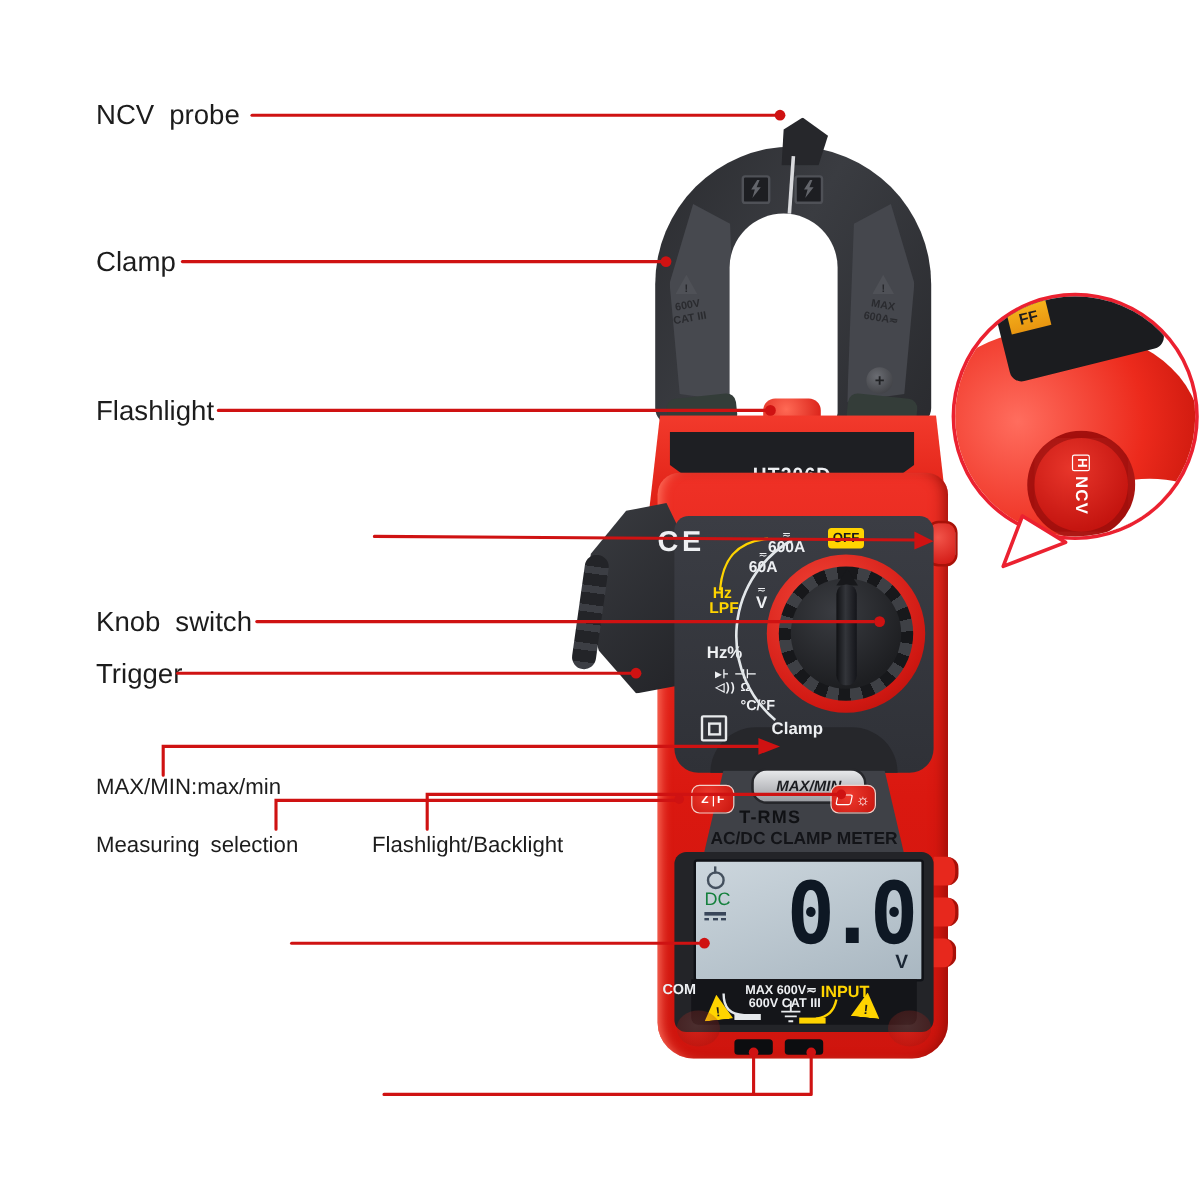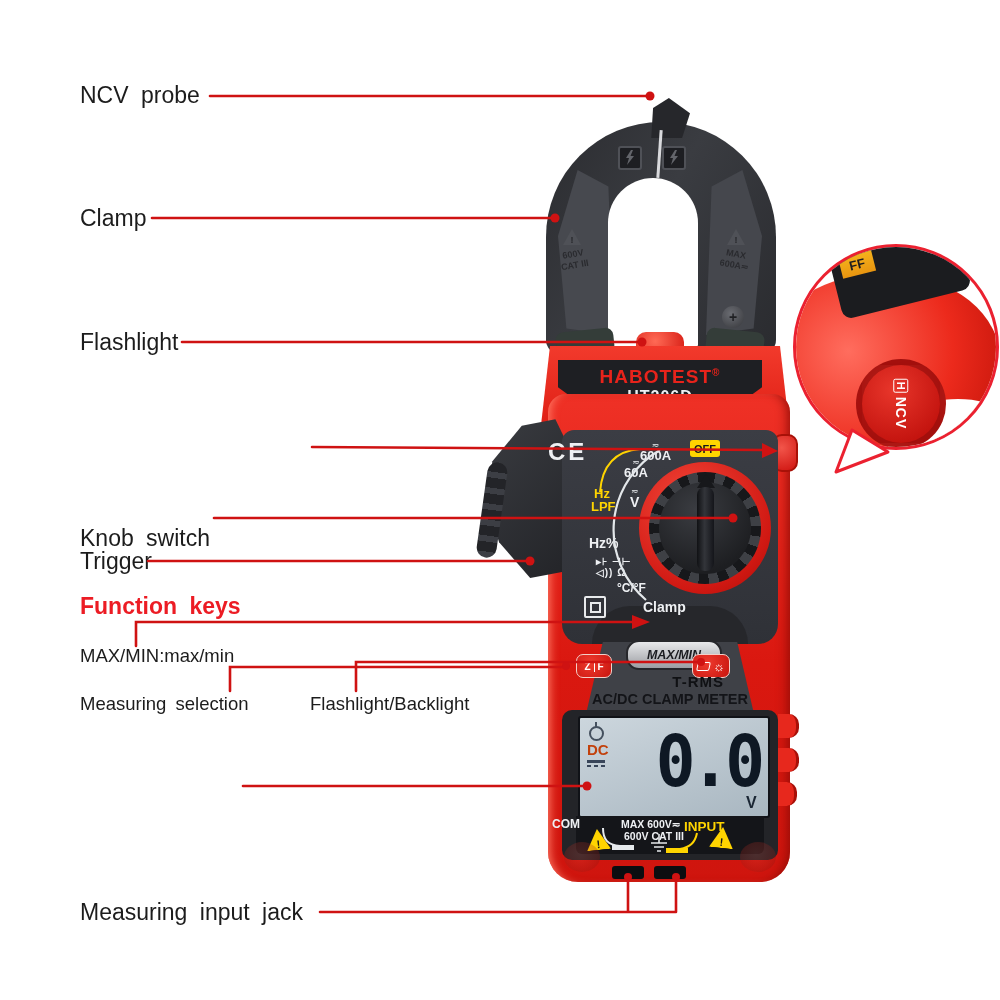--- a/index.html
+++ b/index.html
@@ -22,27 +22,25 @@
   .torch{display:inline-block;width:11px;height:7px;border:1.6px solid #fff;border-radius:2px;transform:skewX(-12deg)}
 </style>
 </head>
 <body>
 
 <div id="stage">
 
   <div class="lbl" style="left:80px;top:82px">NCV probe</div>
   <div class="lbl" style="left:80px;top:205px">Clamp</div>
   <div class="lbl" style="left:80px;top:329px">Flashlight</div>
-  <div class="lbl" style="left:80px;top:525px">Knob switch</div>
+  <div class="lbl" style="left:80px;top:505px">Knob switch</div>
   <div class="lbl" style="left:80px;top:548px">Trigger</div>
-  <div class="lbl red" style="left:80px;top:593px">Function keys</div>
   <div class="lbl small" style="left:80px;top:645px">MAX/MIN:max/min</div>
   <div class="lbl small" style="left:80px;top:693px">Measuring selection</div>
   <div class="lbl small" style="left:310px;top:693px">Flashlight/Backlight</div>
-  <div class="lbl" style="left:80px;top:899px">Measuring input jack</div>
 
   <div class="abs" style="left:0;top:0;width:1000px;height:1000px">
 
     <div class="abs" style="left:546px;top:122px;width:230px;height:232px;background:linear-gradient(120deg,#2b2c30,#3a3c41 45%,#2a2b2f);border-radius:115px 115px 14px 14px"></div>
     <div class="abs" style="left:558px;top:170px;width:56px;height:165px;background:#47494f;clip-path:polygon(35% 0,90% 10%,100% 100%,15% 96%,0 40%)"></div>
     <div class="abs" style="left:706px;top:170px;width:56px;height:165px;background:#45474d;clip-path:polygon(10% 10%,65% 0,100% 40%,85% 96%,0 100%)"></div>
 
     <div class="abs" style="left:608px;top:178px;width:90px;height:172px;background:#ffffff;border-radius:46px 46px 6px 6px"></div>
 
     <div class="abs" style="left:646px;top:98px;width:44px;height:40px;background:#26272b;clip-path:polygon(12% 100%,16% 25%,52% 0,100% 38%,82% 100%)"></div>
@@ -78,23 +76,20 @@
                 display:flex;align-items:center;justify-content:center;color:#1f2023;font-weight:bold;font-size:14px">
       <span>+</span>
     </div>
 
     <div class="abs" style="left:556px;top:330px;width:58px;height:26px;background:#343d39;border-radius:8px;transform:rotate(-6deg)"></div>
     <div class="abs" style="left:706px;top:330px;width:58px;height:26px;background:#343d39;border-radius:8px;transform:rotate(6deg)"></div>
     <div class="abs" style="left:636px;top:332px;width:48px;height:26px;background:radial-gradient(circle at 40% 35%,#ff6a55,#d61a12);border-radius:10px"></div>
 
     <div class="abs" style="left:540px;top:346px;width:250px;height:88px;background:linear-gradient(180deg,#f23a2c,#dd1c12);clip-path:polygon(4% 0,96% 0,100% 100%,0 100%)"></div>
     <div class="abs" style="left:558px;top:360px;width:204px;height:72px;background:#1e1f23;clip-path:polygon(0 0,100% 0,100% 38%,70% 100%,30% 100%,0 38%)"></div>
-    <div class="abs" style="left:558px;top:366px;width:204px;text-align:center;font-weight:bold;font-size:19px;color:#e8231b;letter-spacing:1px">
-      <span>HABOTEST</span><span style="font-size:10px;vertical-align:super">®</span>
-    </div>
     <div class="abs wtxt" style="left:558px;top:388px;width:204px;text-align:center;font-size:16px;letter-spacing:1px">HT206D</div>
 
     <div class="abs" style="left:548px;top:394px;width:242px;height:488px;background:linear-gradient(180deg,#ef3126,#da1810 55%,#cf150e);
                 border-radius:18px 18px 30px 30px;box-shadow:inset 8px 0 10px -6px #ff7a66, inset -8px 0 12px -6px #8f0c06"></div>
 
     <div class="abs" style="left:772px;top:434px;width:22px;height:34px;border-radius:10px;background:radial-gradient(circle at 35% 35%,#f2554a,#cf1410);border:2px solid #a81108"></div>
 
     <div class="abs" style="left:778px;top:714px;width:18px;height:24px;background:#e7281d;border-right:3px solid #a81008;border-radius:0 10px 10px 0"></div>
     <div class="abs" style="left:778px;top:748px;width:18px;height:24px;background:#e7281d;border-right:3px solid #a81008;border-radius:0 10px 10px 0"></div>
     <div class="abs" style="left:776px;top:782px;width:18px;height:24px;background:#e7281d;border-right:3px solid #a81008;border-radius:0 10px 10px 0"></div>
@@ -150,29 +145,29 @@
                 display:flex;align-items:center;justify-content:center;gap:3px;font-size:10px;font-weight:bold;color:#fff">
       <span>Z</span>
         <span style="width:1px;height:11px;background:#fff"></span>
         <span>F</span>
     </div>
     <div class="abs" style="left:692px;top:654px;width:36px;height:22px;border-radius:7px;background:radial-gradient(circle at 40% 35%,#ee3a2e,#c8150e);border:1.5px solid #f4cfc8;
                 display:flex;align-items:center;justify-content:center;gap:3px;color:#fff">
       <span class="torch"></span>
       <span style="font-size:13px;line-height:13px">☼</span>
     </div>
-    <div class="abs" style="left:616px;top:673px;width:108px;text-align:right;font-size:15px;font-weight:bold;color:#101114;letter-spacing:1px">T-RMS</div>
+    <div class="abs" style="left:616px;top:673px;width:108px;text-align:left;font-size:15px;font-weight:bold;color:#101114;letter-spacing:1px">T-RMS</div>
     <div class="abs" style="left:576px;top:691px;width:188px;text-align:center;font-size:14.5px;font-weight:bold;color:#131418">AC/DC CLAMP METER</div>
 
     <div class="abs" style="left:562px;top:710px;width:216px;height:150px;background:#232428;border-radius:10px"></div>
     <div class="abs" style="left:578px;top:716px;width:188px;height:98px;background:linear-gradient(160deg,#ccd6dd,#a9b7c1);border:2px solid #101217;border-radius:3px"></div>
     <div class="abs" style="left:589px;top:726px;width:11px;height:11px;border:2px solid #44505e;border-radius:50%"></div>
     <div class="abs" style="left:595px;top:722px;width:2px;height:6px;background:#44505e"></div>
     <div class="abs" style="left:587px;top:742px">
-      <div style="font-size:15px;font-weight:bold;color:#c2410c;line-height:16px">DC</div>
+      <div style="font-size:15px;font-weight:normal;color:#15803d;line-height:16px">DC</div>
       <div style="width:18px;height:2.5px;background:#39465a;margin-top:2px"></div>
       <div style="width:18px;height:2.5px;margin-top:2px;background:repeating-linear-gradient(90deg,#39465a 0 4px,transparent 4px 7px)"></div>
     </div>
     <div class="abs" style="left:642px;top:718px;width:118px;height:88px;font-family:'DejaVu Sans Mono',monospace;font-weight:bold;font-size:66px;line-height:88px;
                 text-align:right;color:#0e1824;letter-spacing:-5px;transform:scaleY(1.08)">0.0</div>
     <div class="abs" style="left:746px;top:794px;font-size:16px;font-weight:bold;color:#1a2634">V</div>
 
     <div class="abs" style="left:576px;top:816px;width:188px;height:38px;background:#141519;border-radius:0 0 6px 6px"></div>
     <div class="abs wtxt" style="left:552px;top:817px;font-size:12px">COM</div>
     <div class="abs wtxt" style="left:621px;top:818px;font-size:10.5px">MAX 600V≂</div>

